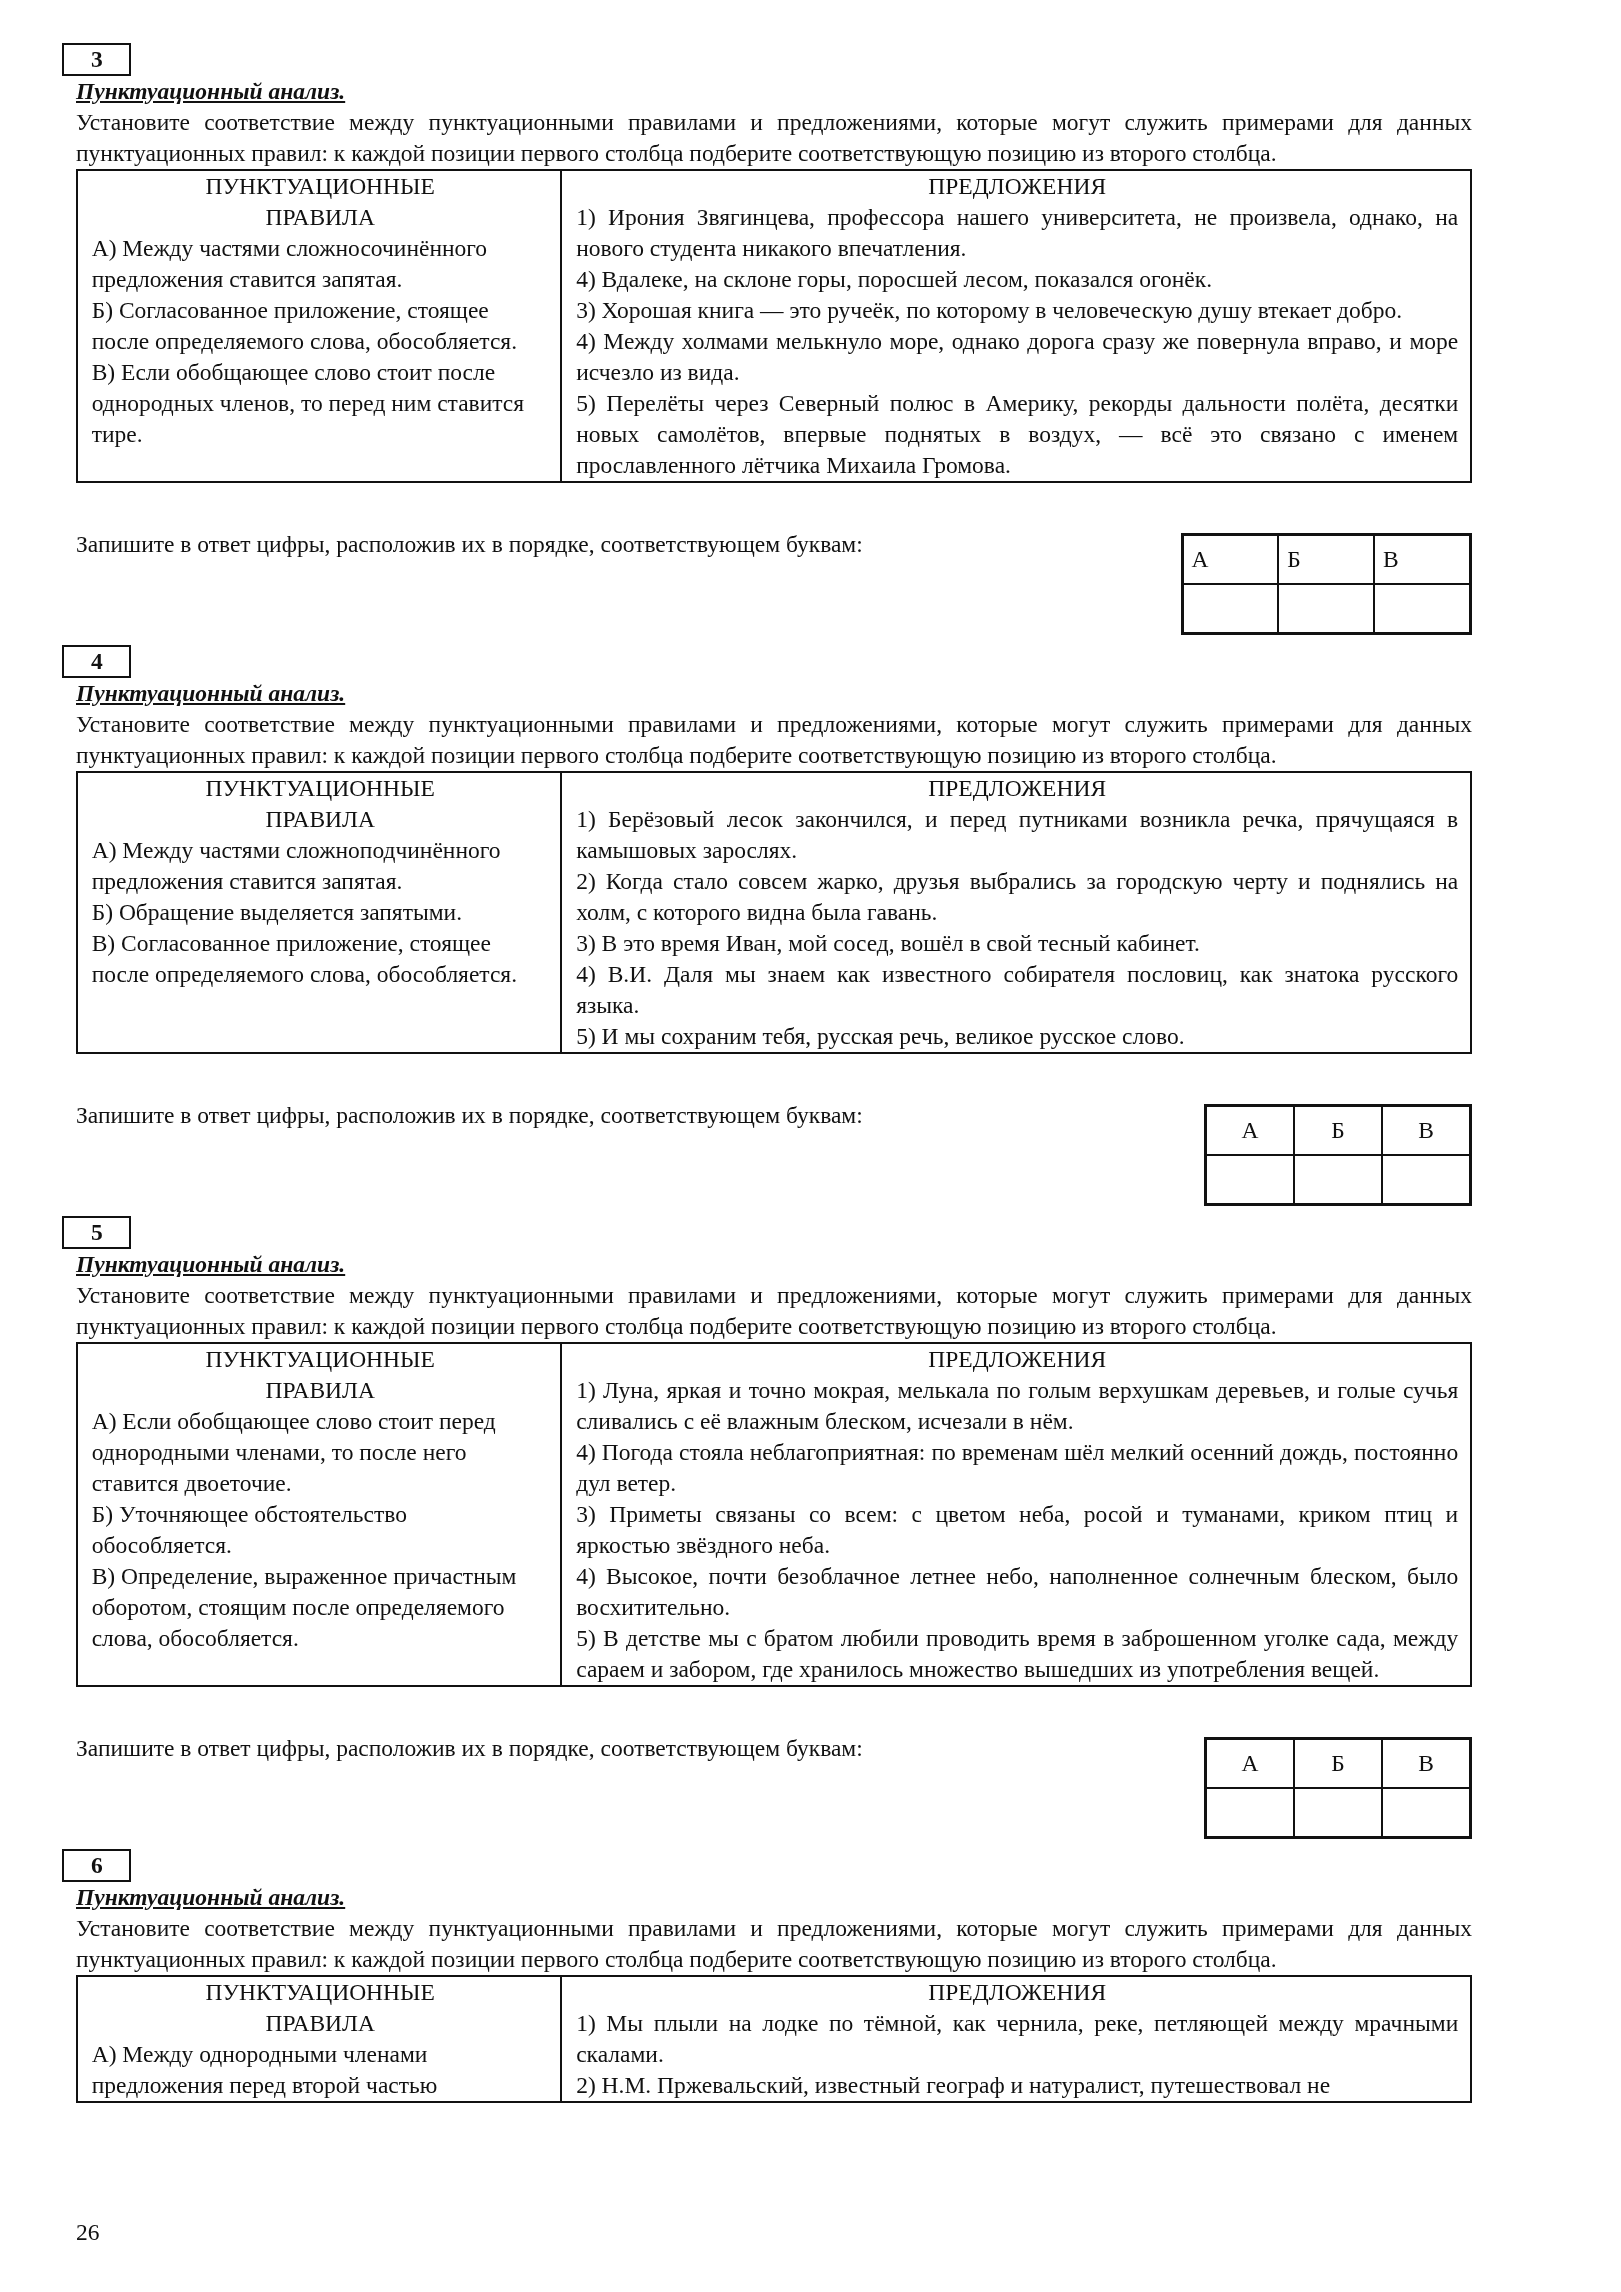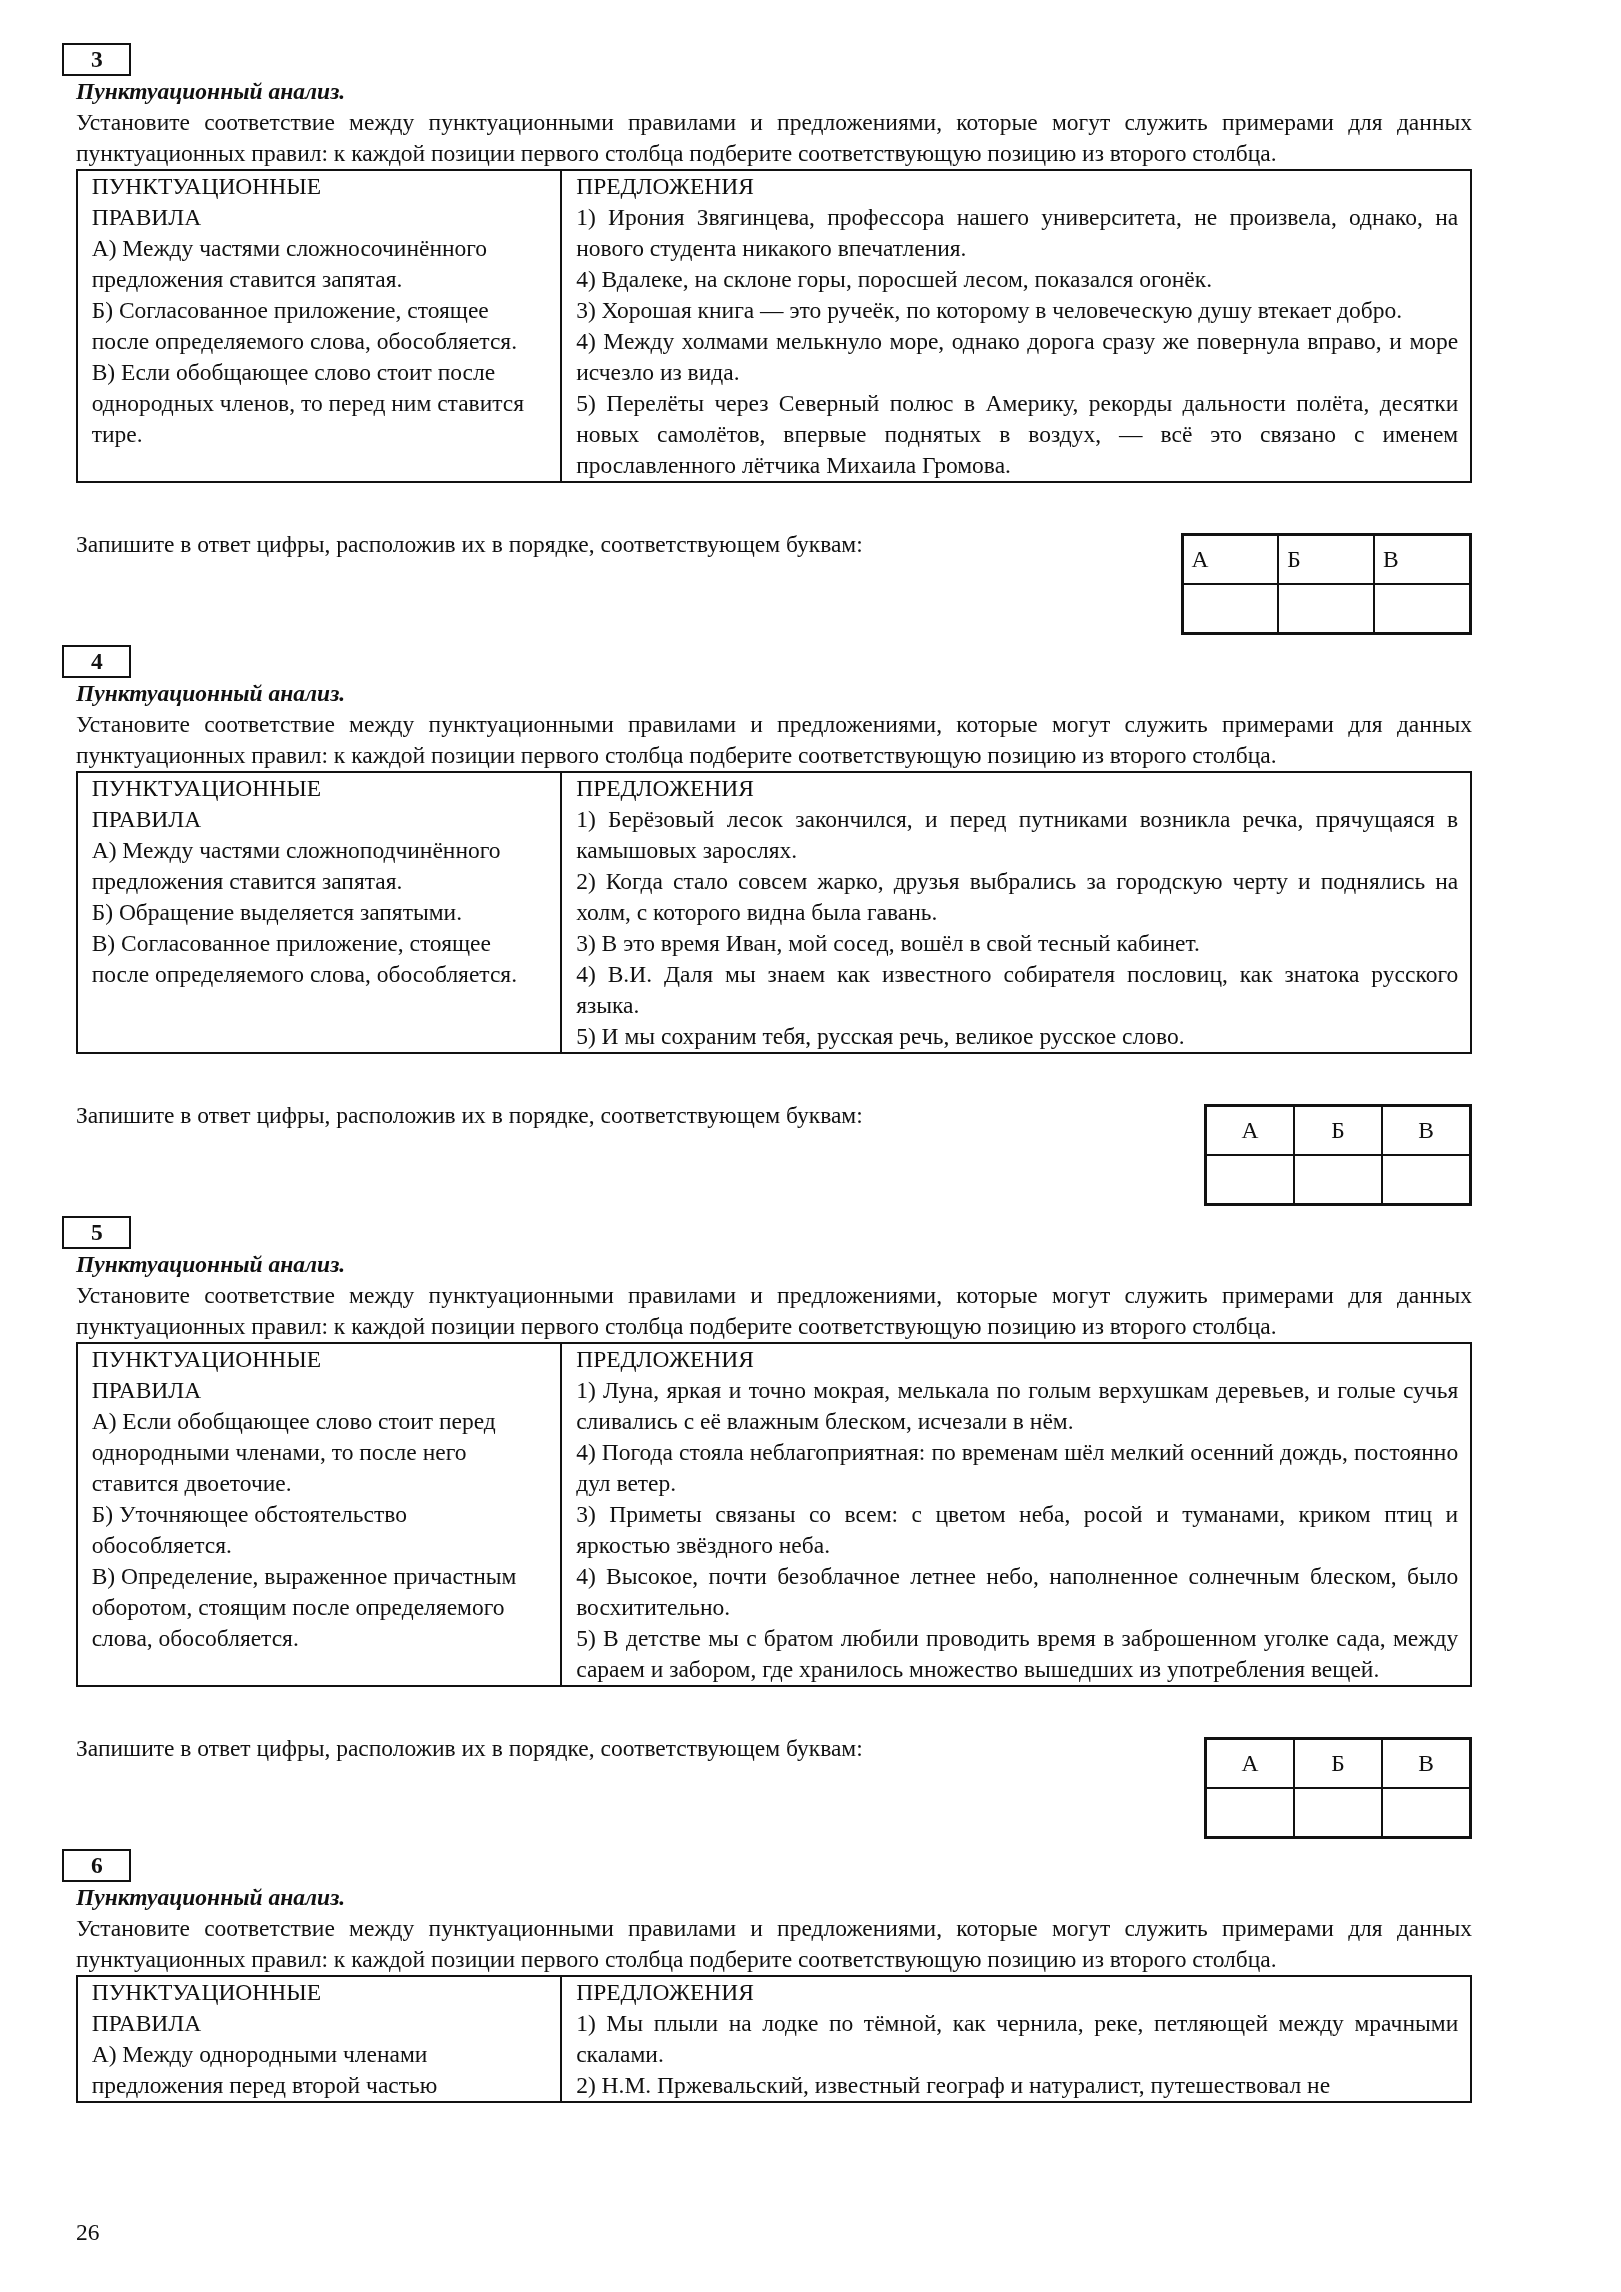--- a/index.html
+++ b/index.html
@@ -10,30 +10,30 @@
     font-size: 23.5px; line-height: 31px;
   }
   .page { position: absolute; left: 76px; top: 43px; width: 1396px; }
   .header { height: 35px; line-height: 31px; }
   .task { position: relative; }
   .task-num {
     display: inline-block; width: 65px; height: 29px; border: 2.9px solid #111;
     text-align: center; font-weight: bold; line-height: 29px; margin-left: -13.7px;
     box-sizing: content-box;
   }
-  .task-type { font-style: italic; font-weight: bold; }
+  .task-type { font-style: italic; font-weight: bold; text-decoration: underline; }
   .instr { text-align: justify; }
   table.match {
     width: 1396px; border-collapse: collapse; border: 2.9px solid #111;
     table-layout: fixed;
   }
   table.match td { vertical-align: top; padding: 0 11.8px 0 13.7px; }
   table.match td.rules { width: 457px; border-right: 2px solid #111; }
   table.match td.sents { text-align: justify; }
-  .col-head { }
+  .col-head { text-align: center; }
   .sent { text-align: justify; }
   .answer-row { position: relative; height: 116px; margin-top: 46px; }
   .answer-prompt { position: absolute; left: 0; top: 0; }
   table.ansbox {
     position: absolute; right: 0; top: 3.9px; border-collapse: collapse;
     border: 3.9px solid #111;
   }
   table.ansbox td {
     width: 86px; height: 47px; border: 2.9px solid #111; text-align: center;
     padding: 0; font-size: 23.5px;

